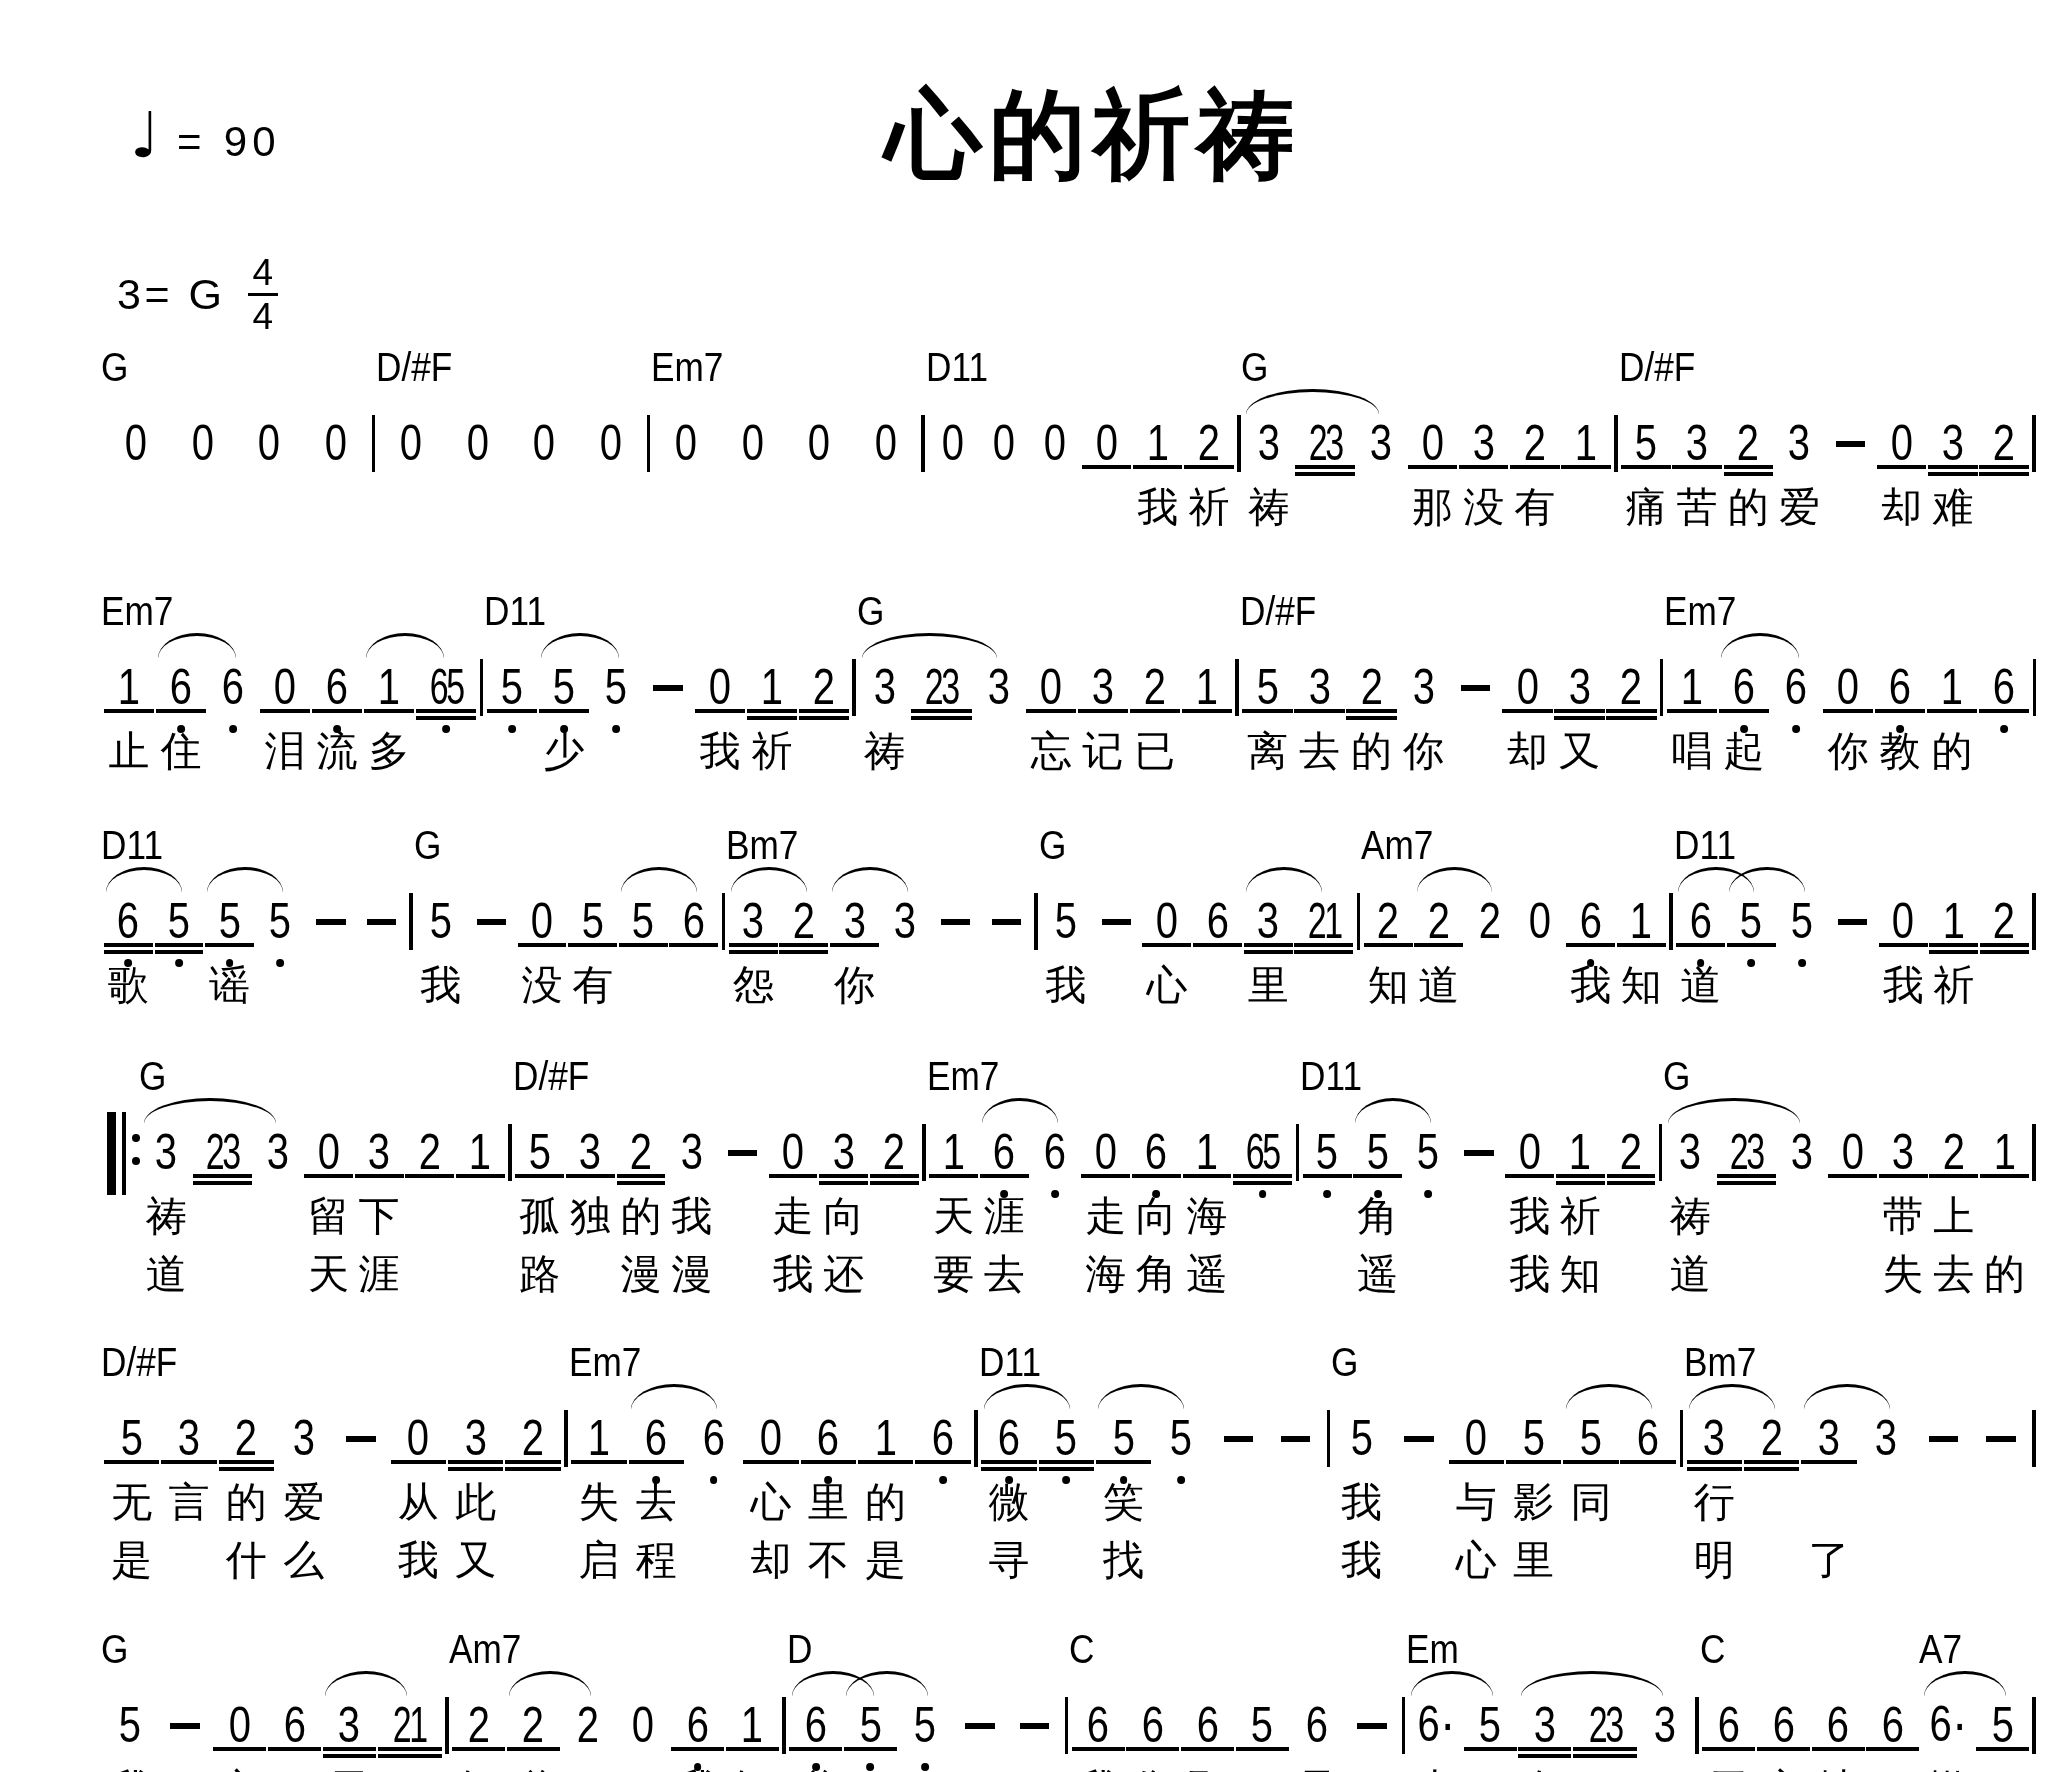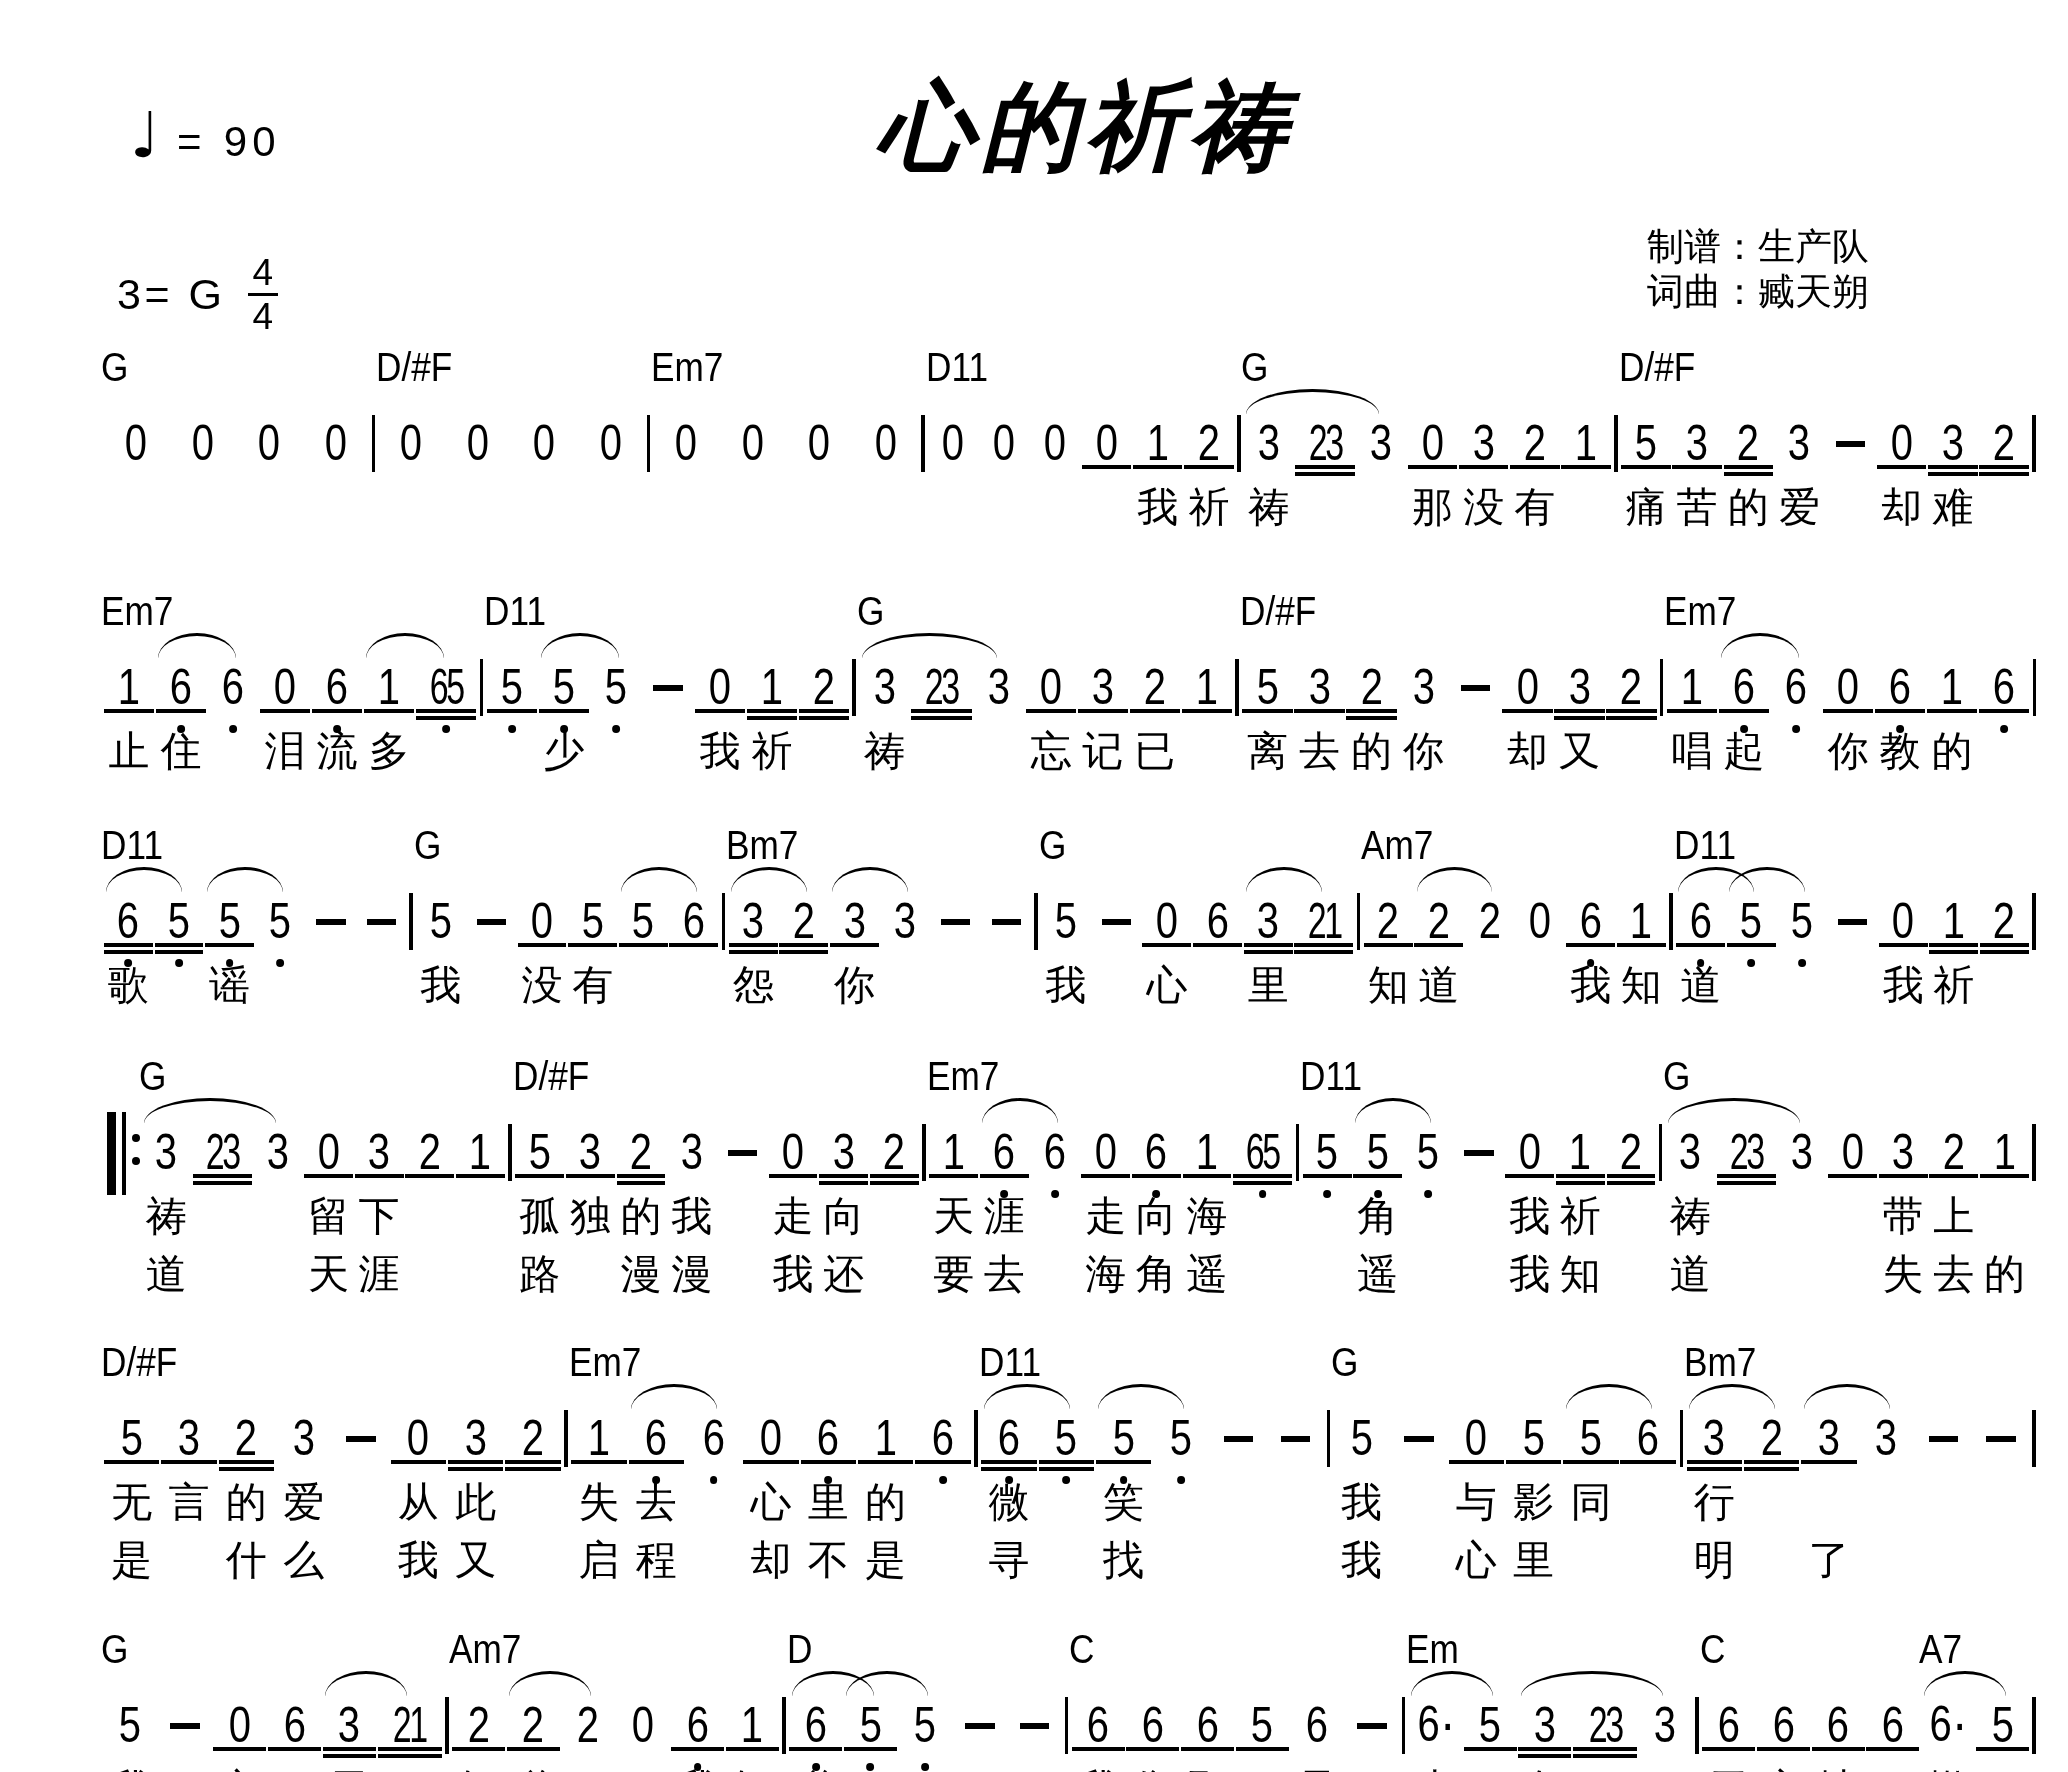--- a/index.html
+++ b/index.html
@@ -8,22 +8,22 @@
     background:#ffffff;color:#000;
     font-family:"Liberation Sans","DejaVu Sans",sans-serif;
   }
   .page{position:absolute;inset:0;}
 
   
   .tempo{position:absolute;left:130px;top:104px;display:flex;align-items:flex-end;}
   .tnote{font-family:"DejaVu Sans",sans-serif;font-size:63px;line-height:63px;}
   .ttext{font-size:42px;line-height:50px;margin-left:17.4px;letter-spacing:5.2px;}
   .title{
-    position:absolute;left:869px;top:70px;margin:8px;
-    font-size:97px;line-height:97px;font-weight:bold;letter-spacing:7px;white-space:nowrap;font-style:italic;
+    position:absolute;left:869px;top:70px;margin:16px;
+    font-size:97px;line-height:97px;font-weight:bold;letter-spacing:7px;white-space:nowrap;
   }
   .credits{position:absolute;left:1647px;top:224px;font-size:37px;line-height:45px;white-space:nowrap;}
   .keysig{position:absolute;left:117px;top:254px;display:flex;align-items:center;}
   .keytext{font-size:43px;letter-spacing:3.5px;}
   .frac{display:inline-flex;flex-direction:column;align-items:center;margin-left:22.6px;}
   .frac span{font-size:37px;line-height:37px;}
   .fbar{width:29.5px;height:3.5px;background:#000;margin:1.7px 0;}
 
   
   #systems{position:absolute;inset:0;}
@@ -65,24 +65,20 @@
 
 <div class="page">
 
   <div class="tempo">
     <span class="tnote">♩</span>
     <span class="ttext">= 90</span>
   </div>
 
   <h1 class="title">心的祈祷</h1>
 
-  <div class="credits">
-    <div>制谱：生产队</div>
-    <div>词曲：臧天朔</div>
-  </div>
 
   <div class="keysig">
     <span class="keytext">3= G</span>
     <span class="frac">
       <span>4</span>
       <span class="fbar"></span>
       <span>4</span>
     </span>
   </div>
 

